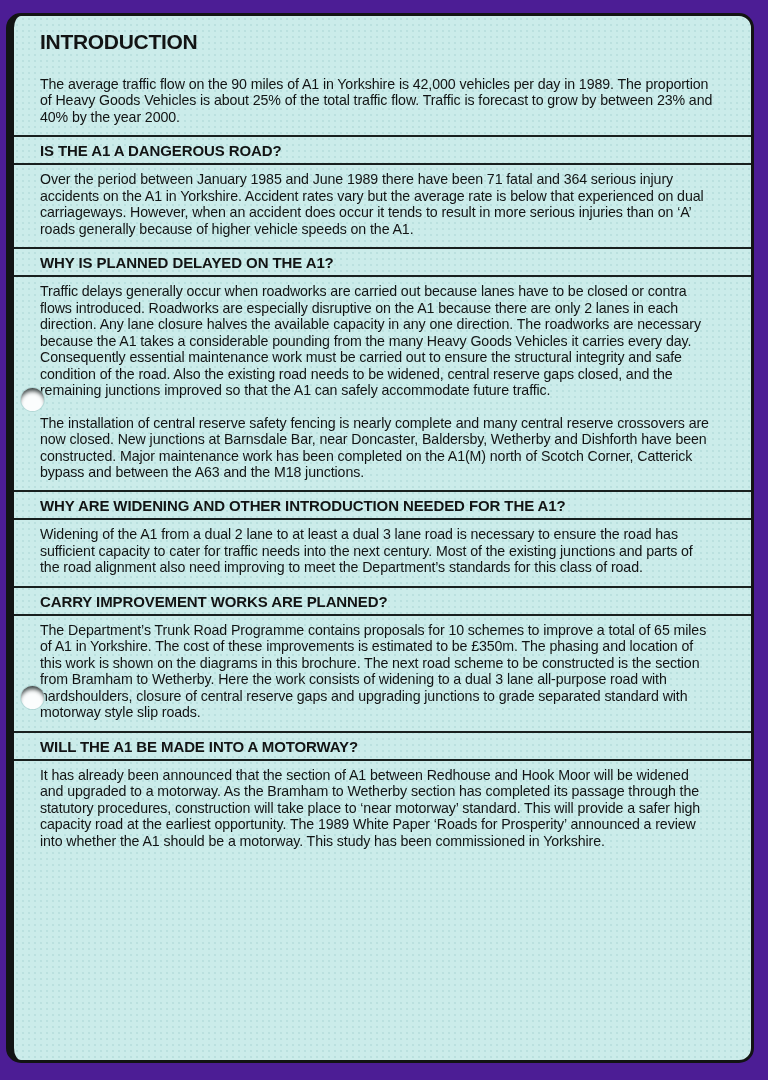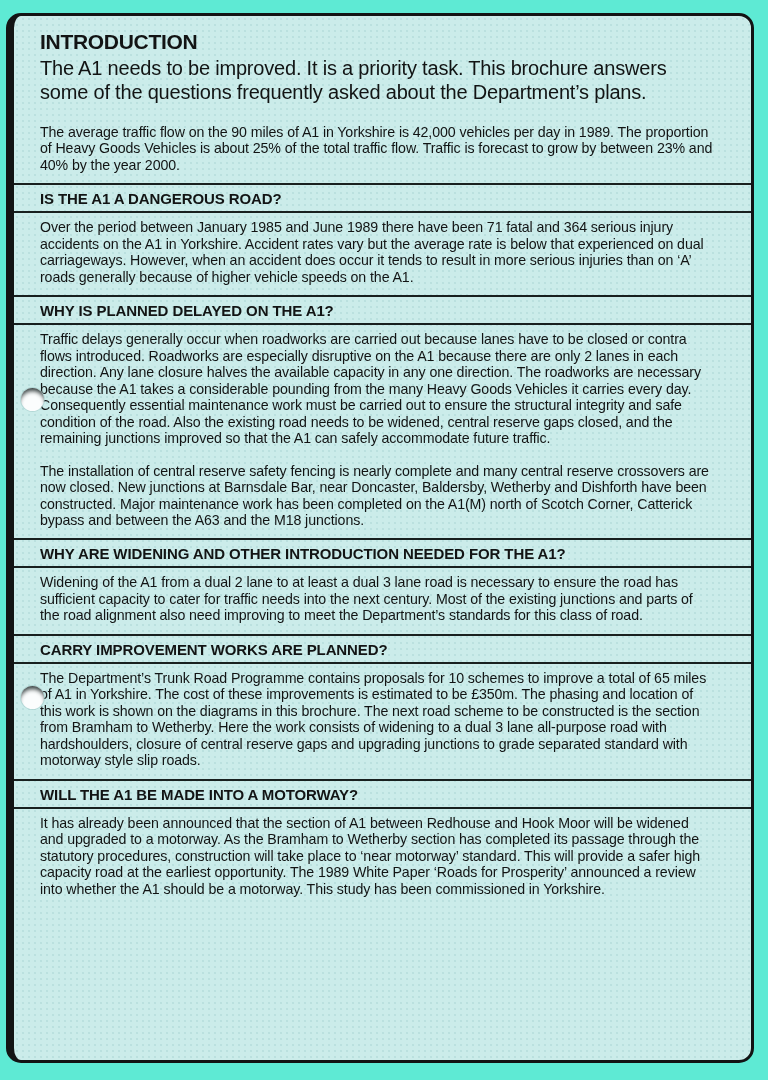--- a/index.html
+++ b/index.html
@@ -4,21 +4,21 @@
 <style>
   html, body {
     margin: 0;
     padding: 0;
     background: #ffffff;
   }
   .sheet {
     position: relative;
     width: 768px;
     height: 1080px;
-    background: #5eead4;
+    background: #4c1d95;
     overflow: hidden;
     font-family: "Liberation Sans", "DejaVu Sans", sans-serif;
     color: #121414;
   }
   .panel {
     position: absolute;
     left: 6px;
     top: 13px;
     width: 748px;
     height: 1050px;
@@ -78,21 +78,20 @@
 </style>
 </head>
 <body>
 
 <div class="sheet">
 
   <div class="panel">
 
     <div class="intro">
       <h1 class="intro-title">INTRODUCTION</h1>
-      <p class="intro-body">The A1 needs to be improved. It is a priority task. This brochure answers some of the questions frequently asked about the Department’s plans.</p>
     </div>
 
     <section>
       <p class="qa-body">The average traffic flow on the 90 miles of A1 in Yorkshire is 42,000 vehicles per day in 1989. The proportion of Heavy Goods Vehicles is about 25% of the total traffic flow. Traffic is forecast to grow by between 23% and 40% by the year 2000.</p>
     </section>
 
     <section>
       <h2 class="qa-head">IS THE A1 A DANGEROUS ROAD?</h2>
       <p class="qa-body">Over the period between January 1985 and June 1989 there have been 71 fatal and 364 serious injury accidents on the A1 in Yorkshire. Accident rates vary but the average rate is below that experienced on dual carriageways. However, when an accident does occur it tends to result in more serious injuries than on ‘A’ roads generally because of higher vehicle speeds on the A1.</p>
     </section>

